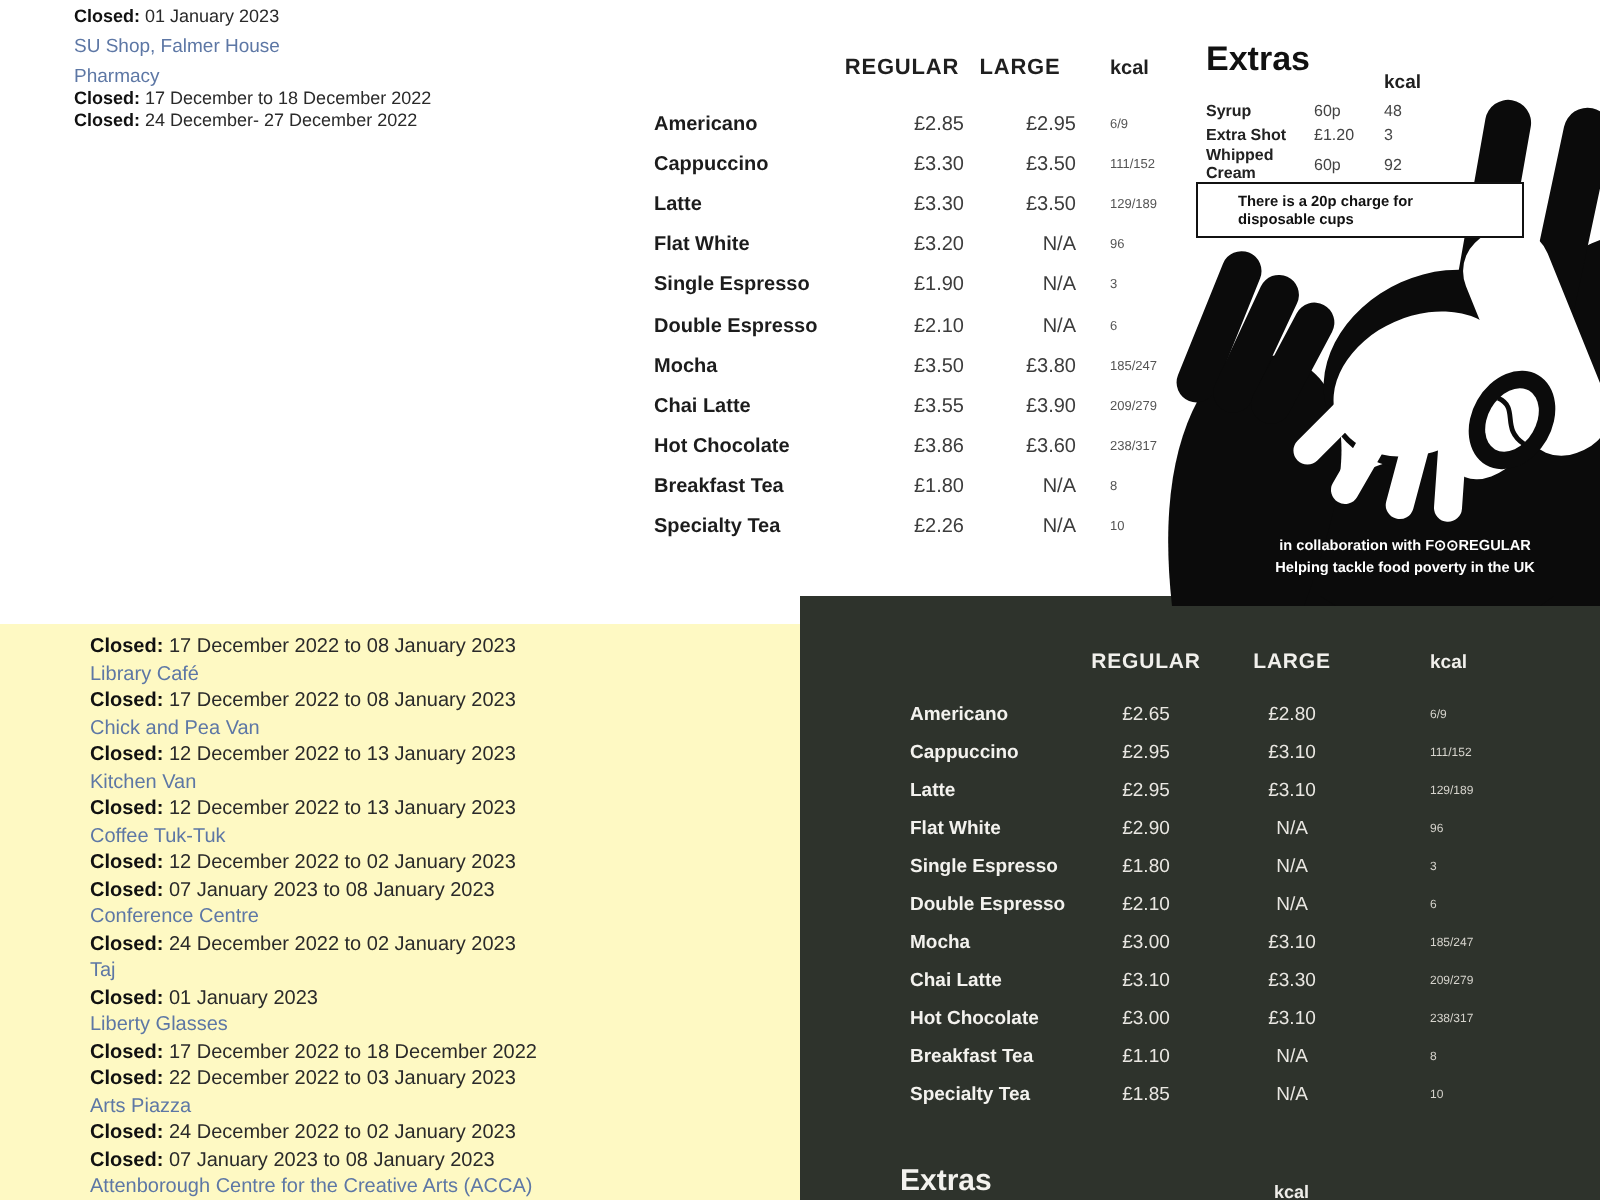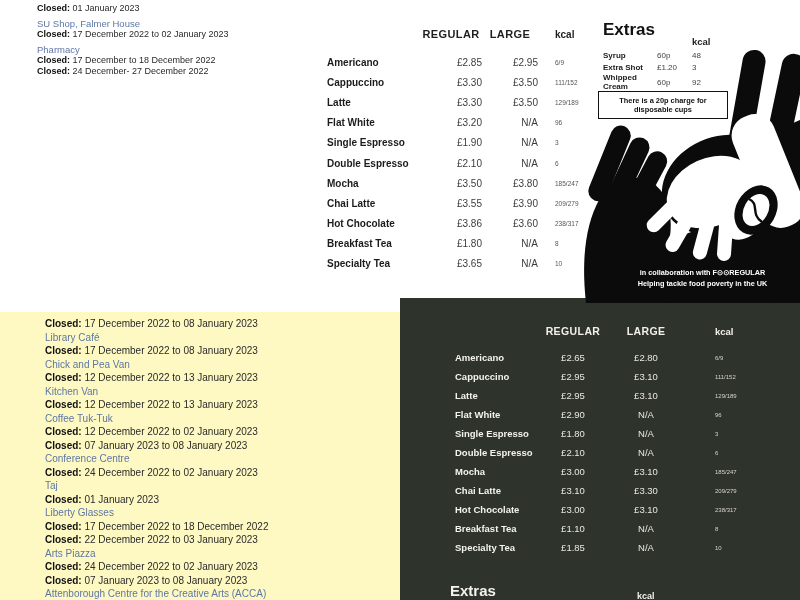--- a/index.html
+++ b/index.html
@@ -43,21 +43,21 @@
   
   .extras{position:absolute;left:283px;top:20px;width:140px;z-index:2;}
   .extras-title{font-size:17px;font-weight:bold;color:#111;}
   .extras-kcal{position:absolute;left:89px;top:16px;font-size:9.5px;font-weight:bold;color:#1f1f1f;}
   .ex-rows{margin-top:9px;}
   .ex-row{display:grid;grid-template-columns:54px 35px 1fr;height:12px;align-items:center;}
   .ex-name{font-weight:bold;font-size:8px;color:#222;}
   .ex-price{font-size:8px;color:#444;}
   .ex-kcal{font-size:8px;color:#444;}
   .note-box{position:absolute;left:-5px;top:71px;width:122px;border:1.5px solid #111;
-            background:#fff;padding:4px 3px;text-align:center;
+            background:#fff;padding:4px 20px;text-align:left;
             font-size:7.4px;font-weight:bold;color:#111;}
 
   
   .art{position:absolute;left:0;top:0;width:480px;height:303px;z-index:1;pointer-events:none;}
   .collab{position:absolute;left:300px;top:267px;width:165px;text-align:center;z-index:3;
           color:#fff;font-size:7.3px;font-weight:bold;line-height:11px;white-space:nowrap;}
 
   
   .dm-head,.dm-row{display:grid;grid-template-columns:85px 66px 80px 1fr;
                    align-items:center;padding-left:55px;}
@@ -77,21 +77,20 @@
 
 <div class="canvas">
 
   <section class="q-tl">
     <div class="list-top" id="closuresTop">
         <div class="cgroup">
           <div class="cline"><span class="closed">Closed:</span> 01 January 2023</div>
         </div>
         <div class="cgroup">
           <a class="venue">SU Shop, Falmer House</a>
-          <div class="cline"><span class="closed">Closed:</span> 17 December 2022 to 02 January 2023</div>
         </div>
         <div class="cgroup">
           <a class="venue">Pharmacy</a>
           <div class="cline"><span class="closed">Closed:</span> 17 December to 18 December 2022</div>
           <div class="cline"><span class="closed">Closed:</span> 24 December- 27 December 2022</div>
         </div>
       </div>
   </section>
 
   <section class="q-bl">
@@ -283,21 +282,21 @@
             <span class="lm-kcal">238/317</span>
           </div>
           <div class="lm-row">
             <span class="lm-name">Breakfast Tea</span>
             <span class="lm-price">£1.80</span>
             <span class="lm-price">N/A</span>
             <span class="lm-kcal">8</span>
           </div>
           <div class="lm-row">
             <span class="lm-name">Specialty Tea</span>
-            <span class="lm-price">£3.65</span>
+            <span class="lm-price">£2.26</span>
             <span class="lm-price">N/A</span>
             <span class="lm-kcal">10</span>
           </div>
         </div>
     </div>
 
     <div class="extras">
       <div class="extras-title">Extras</div>
       <div class="extras-kcal">kcal</div>
       <div class="ex-rows" id="extrasRows">

